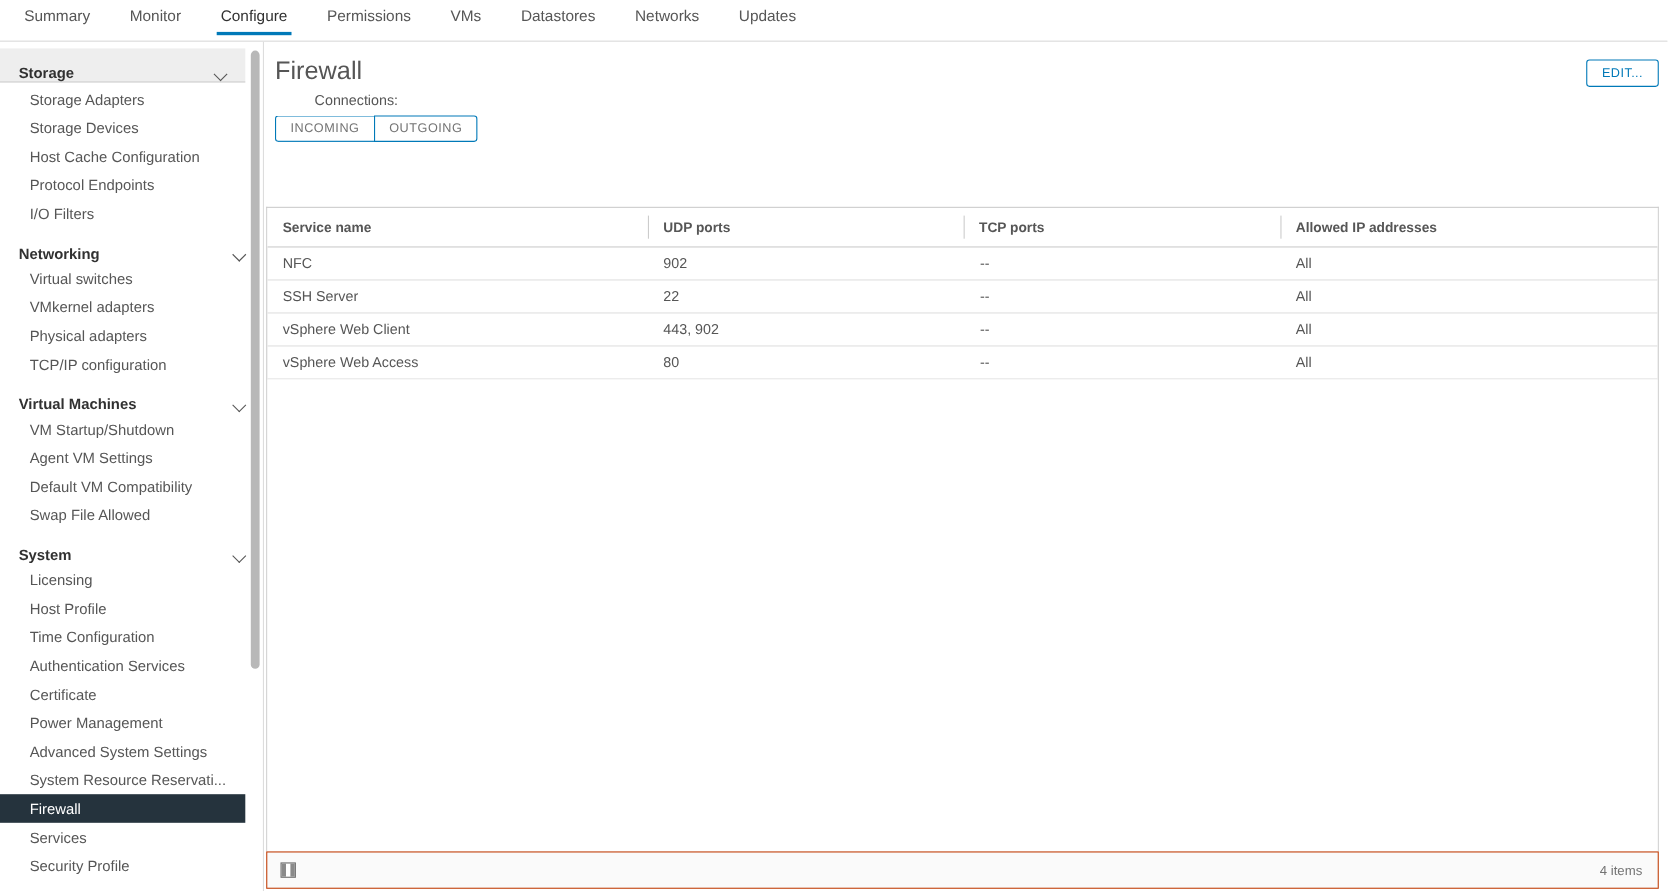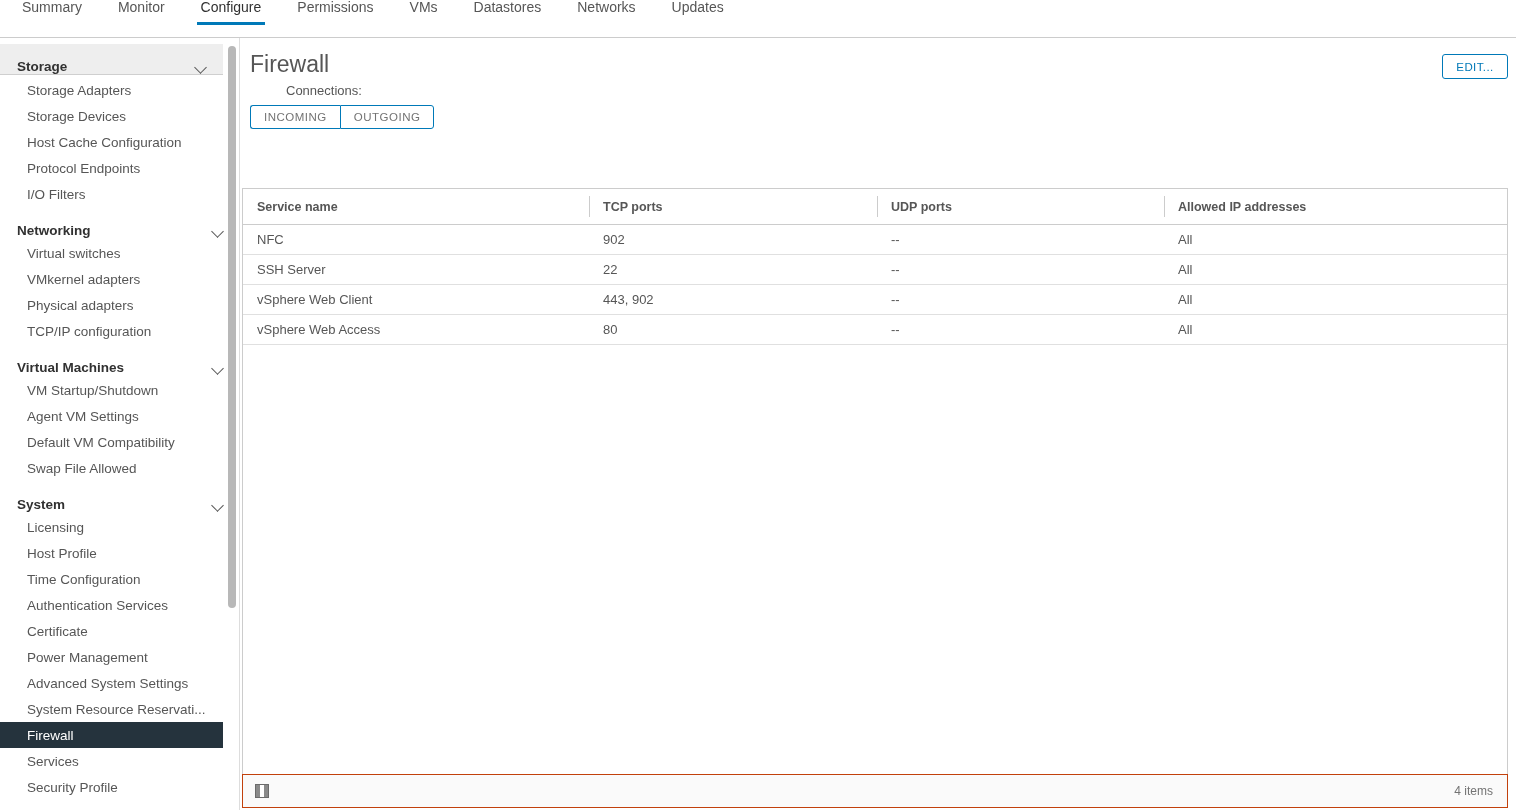--- a/index.html
+++ b/index.html
@@ -8,21 +8,21 @@
     font-family: "Liberation Sans", sans-serif;
     background: #fff;
     color: #565656;
     overflow: hidden;
   }
 
   
   .tabbar {
     height: 38px;
     display: flex;
-    align-items: flex-start;
+    align-items: center;
     border-bottom: 1px solid #cccccc;
     background: #fff;
     padding-left: 4px;
   }
   .tab {
     position: relative;
     padding: 0 18px 10px 18px;
     font-size: 14px;
     color: #565656;
     line-height: 1;
@@ -360,22 +360,22 @@
     <div class="conn-label">Connections:</div>
 
     <div class="btn-group" id="conn-toggles">
         <button class="tgl">INCOMING</button>
         <button class="tgl">OUTGOING</button>
       </div>
 
     <div class="grid-wrap">
       <div class="grid-head" id="grid-head">
           <div class="cell c0">Service name</div>
+          <div class="cell c2">UDP ports</div>
           <div class="cell c1">TCP ports</div>
-          <div class="cell c2">UDP ports</div>
           <div class="cell c3">Allowed IP addresses</div>
         </div>
       <div id="grid-body">
           <div class="grid-row">
             <div class="cell c0">NFC</div>
             <div class="cell c1">902</div>
             <div class="cell c2">--</div>
             <div class="cell c3">All</div>
           </div>
           <div class="grid-row">

